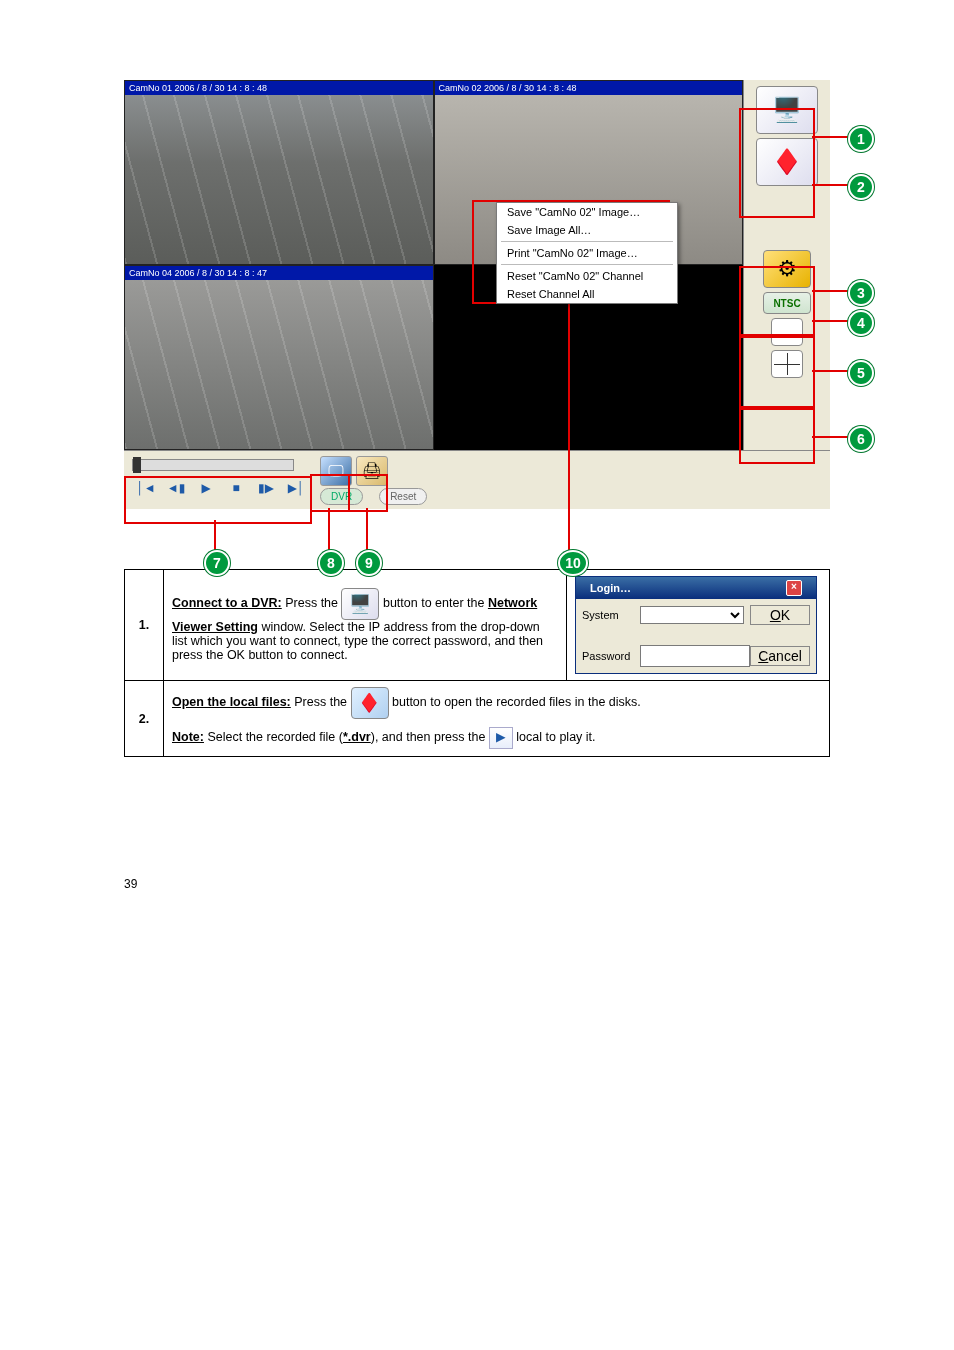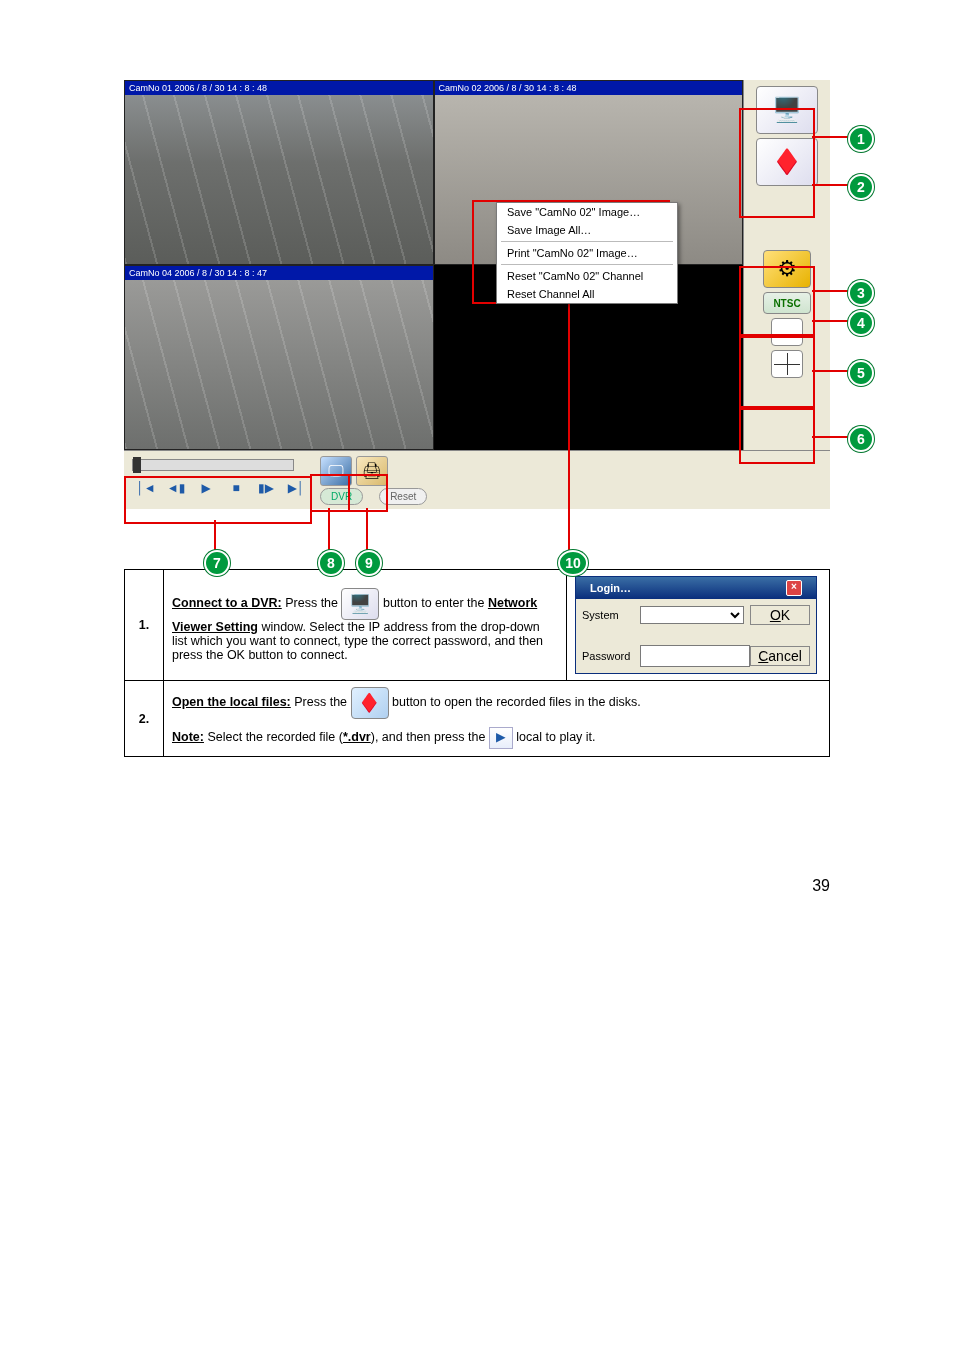--- a/index.html
+++ b/index.html
@@ -232,21 +232,21 @@
     padding: 6px;
     display:grid; grid-template-columns: 52px 1fr 60px; gap: 20px 6px; align-items:center;
   }
   .dlg-body select, .dlg-body input {
     width: 100%; font-size:11px; height:18px; border:1px solid #7a7a7a; background:#fff;
   }
   .dlg-btn {
     height: 20px; font-size:14px; border:1px solid #888; background:#ece9d8;
   }
 
-  .page-num { text-align:right; font-size:16px; margin-top: 120px;}
+  .page-num { text-align:left; font-size:12px; margin-top: 120px;}
 </style>
 </head>
 <body>
 
 <div class="page">
 
   <div style="position:relative;">
     <div class="app-window">
       <div class="app-body">
         <div class="video-grid">

